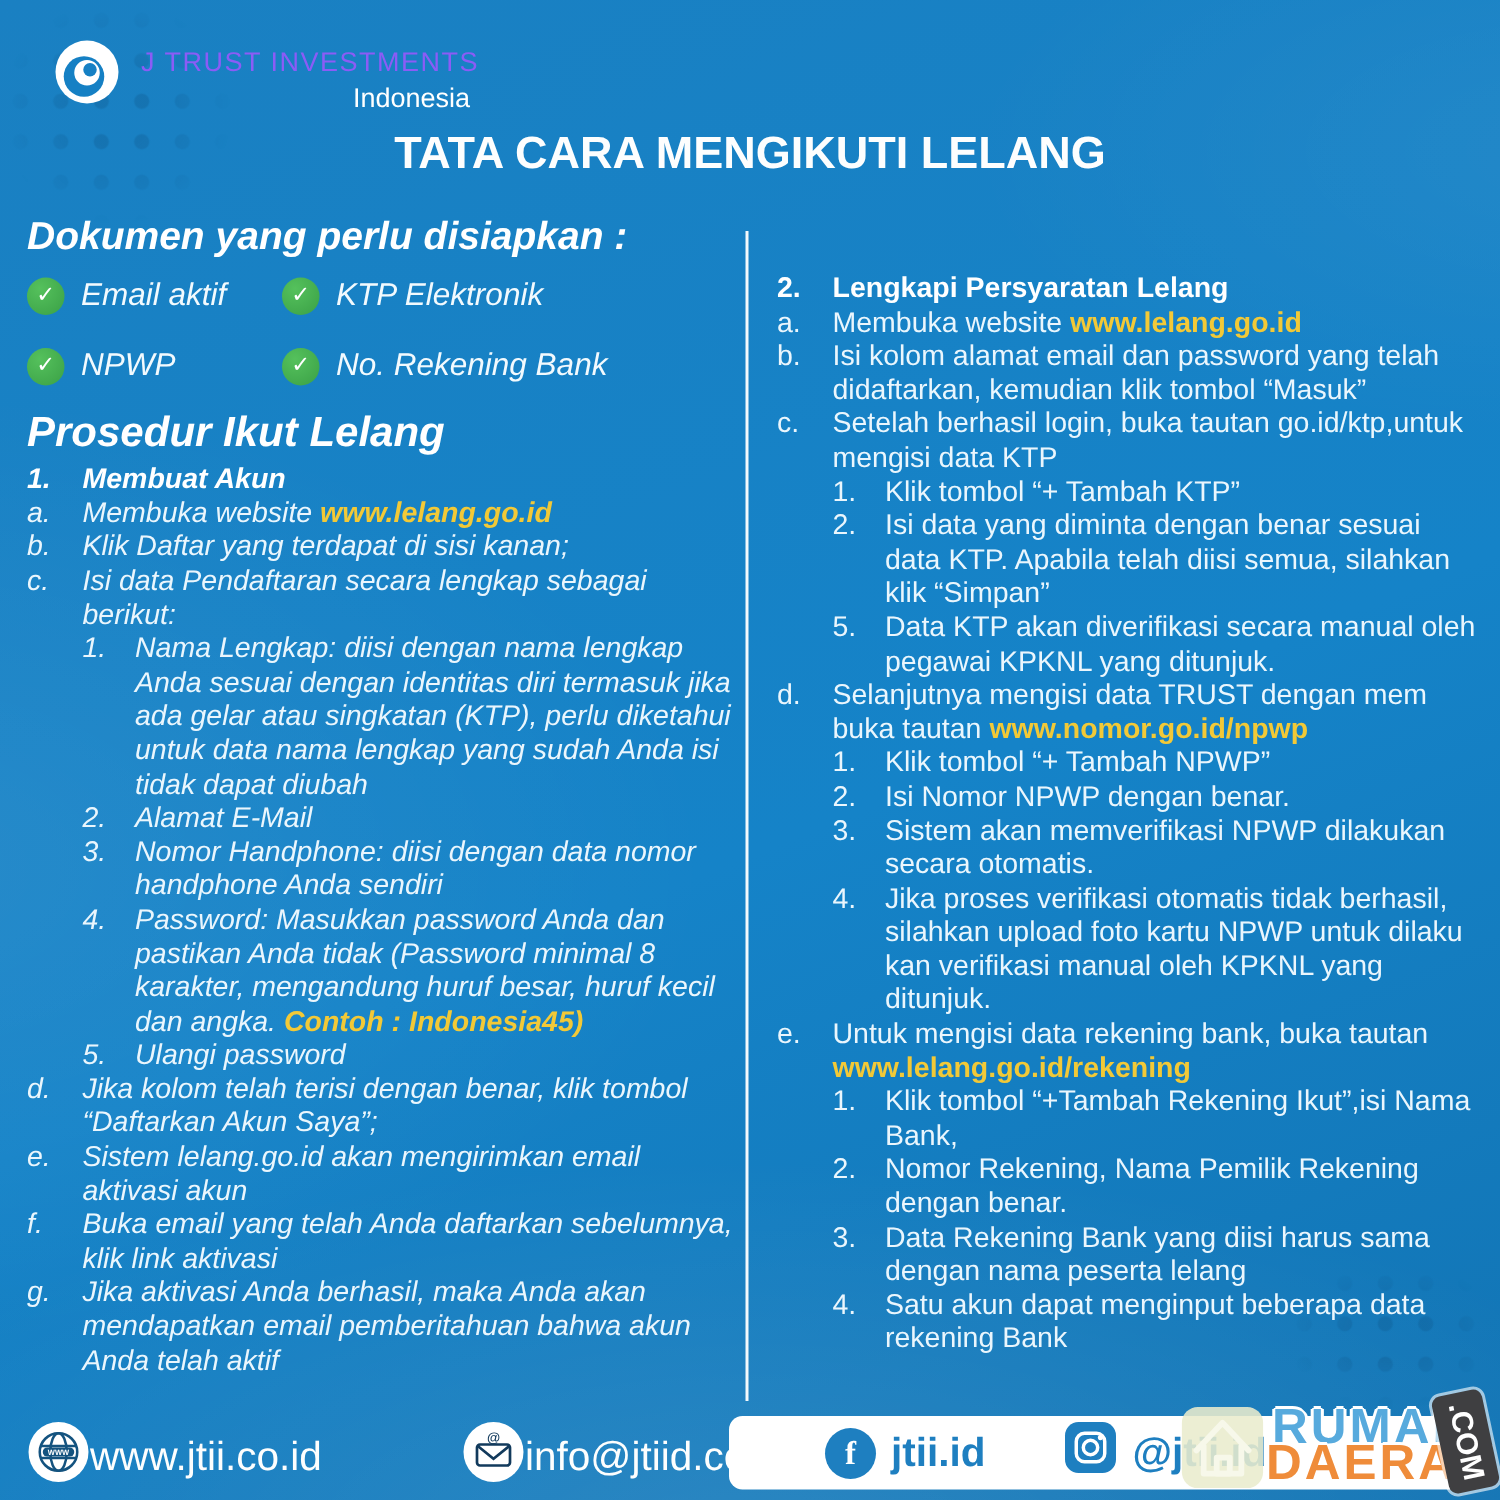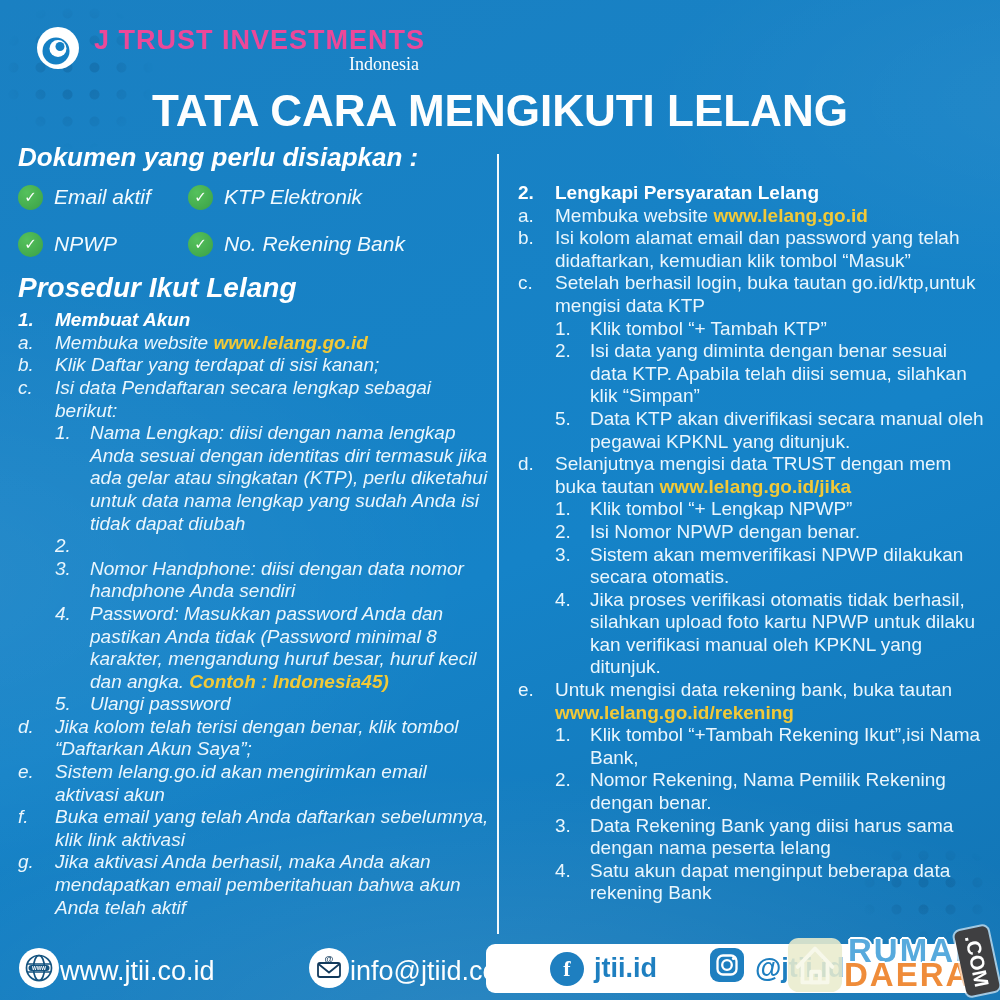--- a/index.html
+++ b/index.html
@@ -16,24 +16,24 @@
   .dots{position:absolute;background-image:radial-gradient(circle, rgba(9,62,105,0.35) 4.5px, transparent 5.5px);background-size:27px 27px;pointer-events:none;}
   .dots-tl{left:0;top:0;width:430px;height:300px;opacity:.55;
     -webkit-mask-image:radial-gradient(closest-side at 18% 25%,#000 30%,transparent 100%);
     mask-image:radial-gradient(closest-side at 18% 25%,#000 30%,transparent 100%);}
   .dots-br{left:640px;top:815px;width:360px;height:125px;opacity:.5;
     -webkit-mask-image:radial-gradient(closest-side at 80% 60%,#000 35%,transparent 100%);
     mask-image:radial-gradient(closest-side at 80% 60%,#000 35%,transparent 100%);}
 
   .logo{position:absolute;left:33px;top:22px;display:flex;align-items:center;}
   .brand{margin-left:11px;}
-  .brand-name{font-size:27px;font-weight:bold;color:#ec4899;letter-spacing:1px;line-height:28px;}
-  .brand-sub{font-size:18px;color:#fff;text-align:right;padding-right:6px;line-height:20px;font-family:Liberation Serif, serif;}
-
-  .title{position:absolute;left:0;top:86px;width:1000px;text-align:center;font-size:44px;font-weight:bold;color:#fdfefe;letter-spacing:0;}
+  .brand-name{font-size:18px;font-weight:normal;color:#8b5cf6;letter-spacing:1px;line-height:28px;}
+  .brand-sub{font-size:18px;color:#fff;text-align:right;padding-right:6px;line-height:20px;}
+
+  .title{position:absolute;left:0;top:86px;width:1000px;text-align:center;font-size:30px;font-weight:bold;color:#fdfefe;letter-spacing:0;}
 
   .divider{position:absolute;left:497px;top:154px;width:2px;height:780px;background:rgba(255,255,255,0.95);}
 
   .col{position:absolute;font-size:19px;line-height:22.6px;}
   .col-left{left:18px;top:146px;width:472px;font-style:italic;}
   .col-right{left:518px;top:182px;width:468px;}
 
   .h-doc{font-size:26px;font-weight:bold;color:#fff;margin:0 0 16px 0;}
   .h-proc{font-size:28px;font-weight:bold;color:#fff;margin:20px 0 10px 0;}
 
@@ -133,20 +133,21 @@
   <div class="row">
     <span class="m">c.</span>
     <span class="t">Isi data Pendaftaran secara lengkap sebagai berikut:</span>
   </div>
   <div class="row sub">
     <span class="m">1.</span>
     <span class="t">Nama Lengkap: diisi dengan nama lengkap Anda sesuai dengan identitas diri termasuk jika ada gelar atau singkatan (KTP), perlu diketahui untuk data nama lengkap yang sudah Anda isi tidak dapat diubah</span>
   </div>
   <div class="row sub">
     <span class="m">2.</span>
+    <span class="t">Alamat E-Mail</span>
   </div>
   <div class="row sub">
     <span class="m">3.</span>
     <span class="t">Nomor Handphone: diisi dengan data nomor handphone  Anda sendiri</span>
   </div>
   <div class="row sub">
     <span class="m">4.</span>
     <span class="t"><span>Password: Masukkan password Anda dan pastikan Anda tidak (Password minimal 8 karakter, mengandung huruf besar, huruf kecil dan angka. </span><span class="link">Contoh : Indonesia45)</span></span>
   </div>
   <div class="row sub">
@@ -195,25 +196,25 @@
   <div class="row sub">
     <span class="m">2.</span>
     <span class="t">Isi data yang diminta dengan benar sesuai data KTP. Apabila telah diisi semua, silahkan klik “Simpan”</span>
   </div>
   <div class="row sub">
     <span class="m">5.</span>
     <span class="t">Data KTP akan diverifikasi secara manual oleh pegawai KPKNL yang ditunjuk.</span>
   </div>
   <div class="row">
     <span class="m">d.</span>
-    <span class="t"><span>Selanjutnya mengisi data TRUST dengan mem buka tautan </span><span class="link">www.lelang.go.id/jika</span></span>
+    <span class="t"><span>Selanjutnya mengisi data TRUST dengan mem buka tautan </span><span class="link">www.nomor.go.id/npwp</span></span>
   </div>
   <div class="row sub">
     <span class="m">1.</span>
-    <span class="t">Klik tombol “+ Lengkap NPWP”</span>
+    <span class="t">Klik tombol “+ Tambah NPWP”</span>
   </div>
   <div class="row sub">
     <span class="m">2.</span>
     <span class="t">Isi Nomor NPWP dengan benar.</span>
   </div>
   <div class="row sub">
     <span class="m">3.</span>
     <span class="t">Sistem akan memverifikasi NPWP dilakukan secara otomatis.</span>
   </div>
   <div class="row sub">

